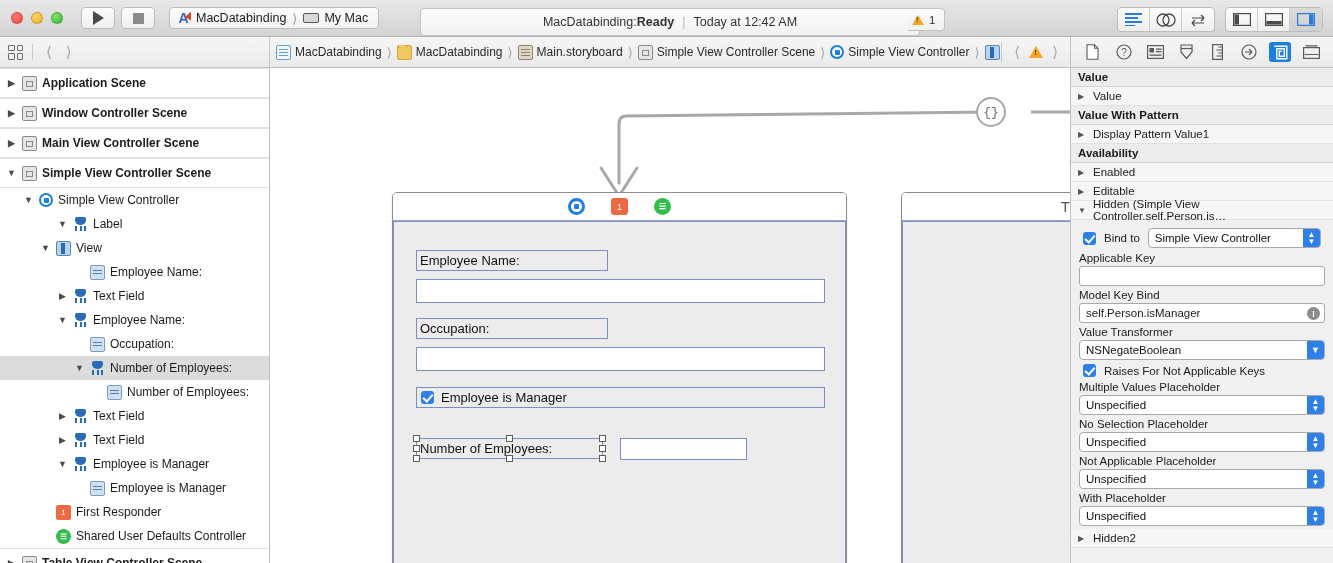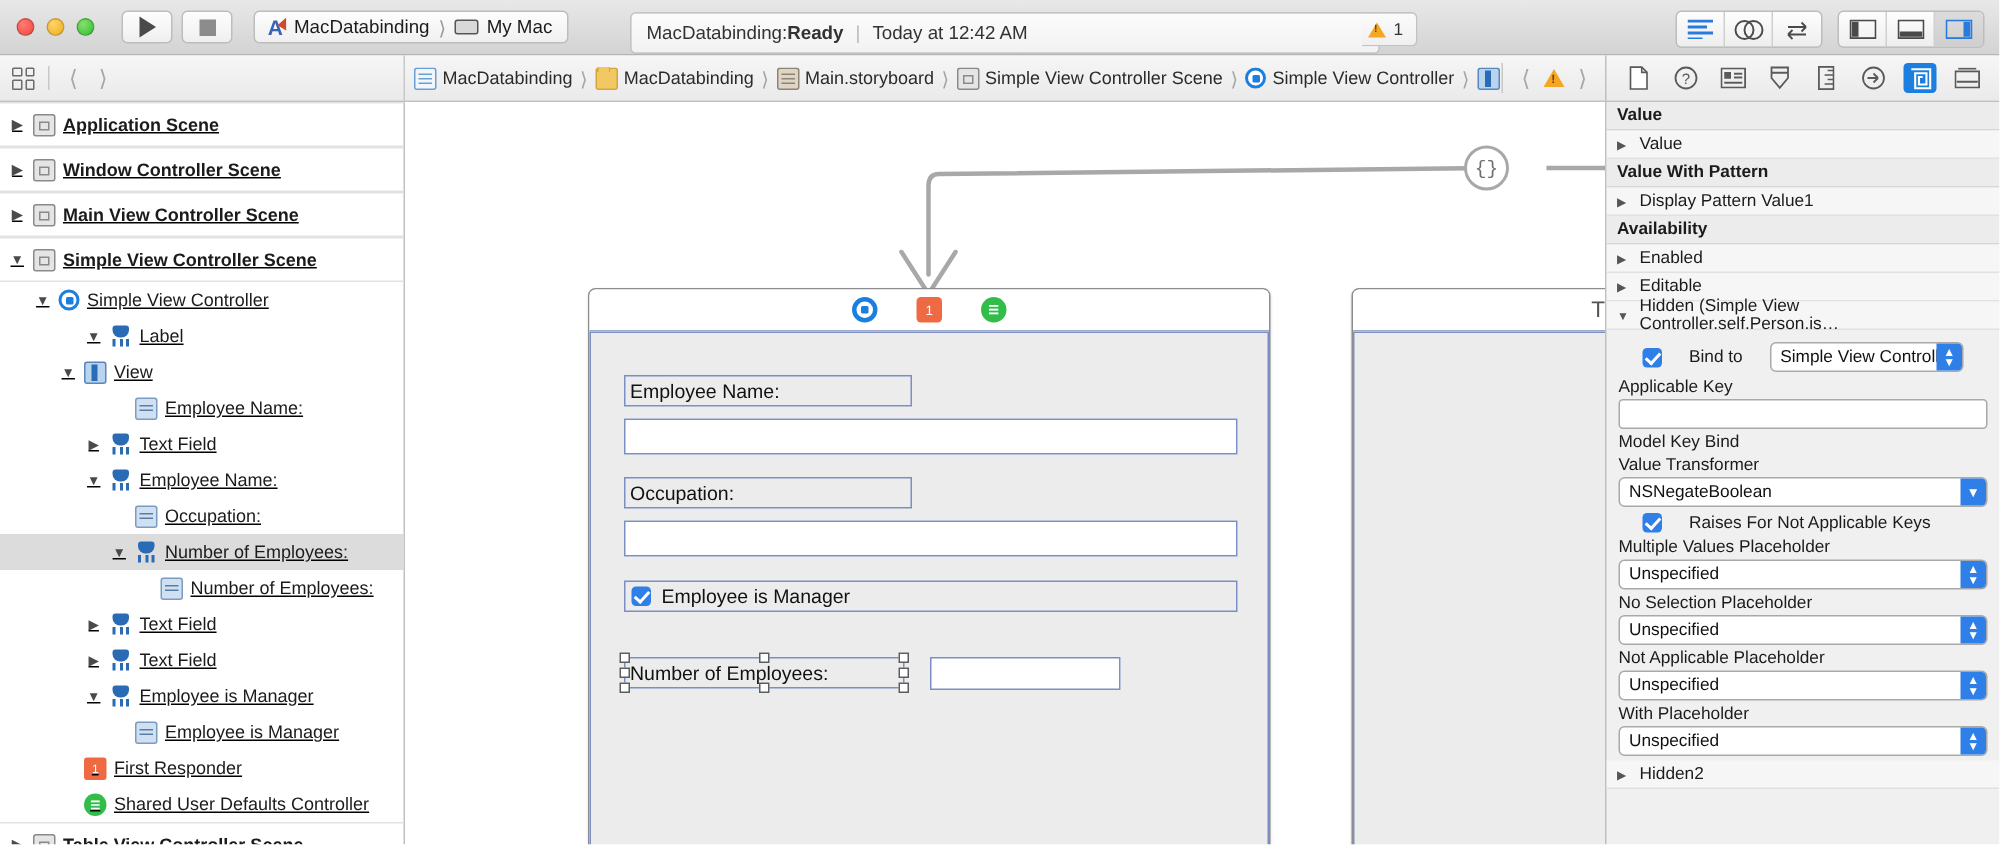--- a/index.html
+++ b/index.html
@@ -58,21 +58,21 @@
   .mac-ico {
     width: 16px; height: 10px; border: 1.5px solid #555; border-radius: 2px;
     background: #d8d8d8; flex: none;
   }
 
   .statusbar {
     position: absolute; left: 420px; top: 8px; width: 500px; height: 23px;
     background: linear-gradient(#fbfbfb,#f2f2f2);
     border: 1px solid #c3c3c3; border-radius: 4px;
     display: flex; align-items: center; padding: 13px 10px;
-    font-size: 12.5px; color: #333;
+    font-size: 12.5px; color: #333; justify-content: center;
   }
   .status-sep { color: #b8b8b8; margin: 0 8px; }
   .warn-badge {
     position: absolute; left: 908px; top: 8px; height: 23px;
     background: linear-gradient(#fbfbfb,#f0f0f0);
     border: 1px solid #c3c3c3; border-left: none;
     border-radius: 0 4px 4px 0;
     display: flex; align-items: center; gap: 5px; padding: 0 9px 0 4px;
     font-size: 11.5px; color: #333;
   }
@@ -137,21 +137,20 @@
   .jb-warnnav { display: flex; align-items: center; gap: 5px; padding: 0 8px; border-left: 1px solid #c8c8c8; height: 20px; }
   .jb-right { width: 263px; height: 31px; border-left: 1px solid #c0c0c0; display: flex; align-items: center; justify-content: space-around; padding: 0 6px; }
   .insp-ic { width: 22px; height: 20px; display: flex; align-items: center; justify-content: center; border-radius: 3px; }
   .insp-ic.on { background: #1c7fe0; }
 
   
   .navigator {
     position: absolute; left: 0; top: 68px; width: 270px; height: 495px;
     background: #ffffff; border-right: 1px solid #c0c0c0;
     overflow: hidden;
-    text-decoration: underline;
   }
   .nrow { display: flex; align-items: center; height: 30px; padding-left: 6px; gap: 5px; white-space: nowrap; font-size: 12px; color: #1b1b1b; }
   .nrow.scene { font-weight: bold; border-bottom: 1px solid #e2e2e2; border-top: 1px solid #e2e2e2; }
   .nrow.child { height: 24px; }
   .nrow.sel { background: #dcdcdc; }
   .disc { width: 11px; flex: none; color: #4a4a4a; font-size: 9px; text-align: center; }
   .disc.closed::before { content: "\25B6"; }
   .disc.open::before { content: "\25BC"; }
   .disc.none::before { content: ""; }
 
@@ -191,21 +190,21 @@
     background: #f0f0f0; border-left: 1px solid #c0c0c0; overflow: hidden;
     font-size: 11.5px; color: #1b1b1b;
   }
   .ins-head { height: 19px; display: flex; align-items: center; padding-left: 7px; font-weight: bold; font-size: 11.5px; background: #ececec; border-bottom: 1px solid #d6d6d6; }
   .ins-row { height: 19px; display: flex; align-items: center; padding-left: 7px; gap: 6px; border-bottom: 1px solid #e1e1e1; background: #f6f6f6; }
   .tri { width: 9px; flex: none; font-size: 8px; color: #555; }
   .tri.closed::before { content: "\25B6"; }
   .tri.open::before { content: "\25BC"; }
   .ins-pad { padding: 4px 8px 0 8px; }
   .lbl { font-size: 11.5px; color: #1b1b1b; margin: 3px 0 2px 0; }
-  .fieldrow { display: flex; align-items: center; gap: 18px; margin: 4px 16px; }
+  .fieldrow { display: flex; align-items: center; gap: 8px; margin: 4px 4px; }
   .ck { width: 13px; height: 13px; background: #2f7fe8; border-radius: 3px; position: relative; flex: none; }
   .ck::after { content: ""; position: absolute; left: 4px; top: 1px; width: 4px; height: 8px; border: solid #fff; border-width: 0 2px 2px 0; transform: rotate(42deg); }
   .popup {
     flex: 1; height: 20px; background: #fff; border: 1px solid #a9a9a9; border-radius: 4px;
     display: flex; align-items: center; padding-left: 6px; font-size: 11.5px; position: relative; color: #111;
   }
   .popup .stepper {
     position: absolute; right: 0; top: 0; width: 17px; height: 100%;
     background: #2f7fe8; border-radius: 0 3px 3px 0;
     color: #fff; font-size: 8px; display: flex; flex-direction: column;
@@ -639,20 +638,24 @@
           <span class="stepper">▲<br>▼</span>
         </span>
       </div>
 
       <div class="lbl">Applicable Key</div>
       <div class="txtfield">
         <span></span>
       </div>
 
       <div class="lbl">Model Key Bind</div>
+      <div class="txtfield">
+        <span>self.Person.isManager</span>
+        <span class="helpdot">!</span>
+      </div>
 
       <div class="lbl">Value Transformer</div>
       <div class="popup">
         <span>NSNegateBoolean</span>
         <span class="caret">▼</span>
       </div>
 
       <div class="fieldrow">
         <span class="ck"></span>
         <span>Raises For Not Applicable Keys</span>

